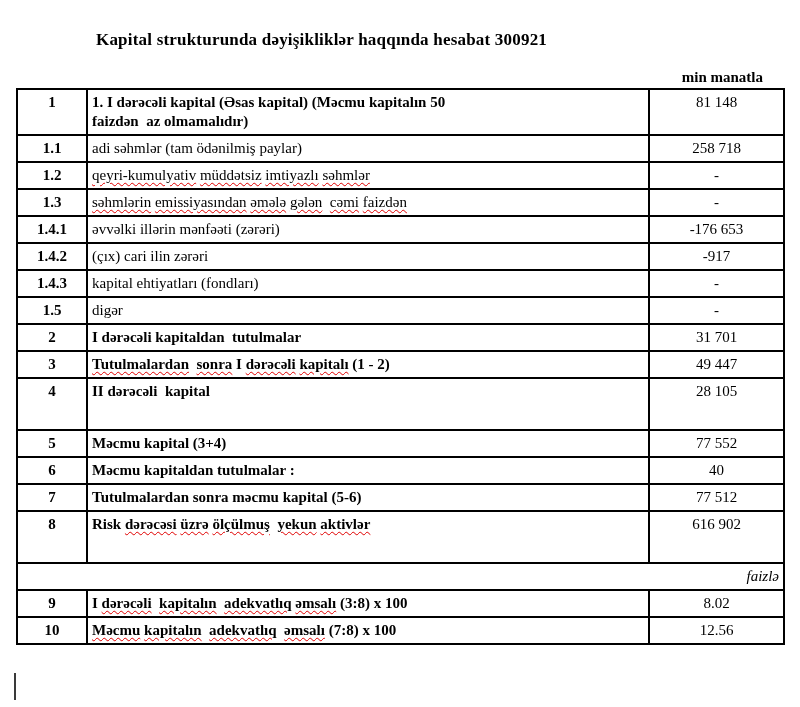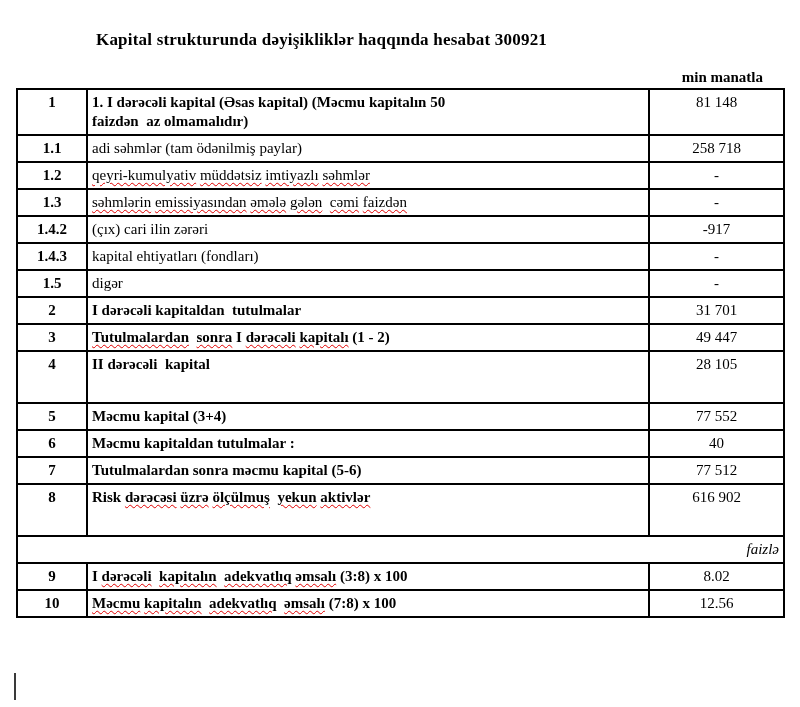--- a/index.html
+++ b/index.html
@@ -64,20 +64,25 @@
           <td class="num">1.2</td>
           <td class="label"><span class="sq">qeyri-kumulyativ</span><span> </span><span class="sq">müddətsiz</span><span> </span><span class="sq">imtiyazlı</span><span> </span><span class="sq">səhmlər</span></td>
           <td class="value">-</td>
         </tr>
         <tr>
           <td class="num">1.3</td>
           <td class="label"><span class="sq">səhmlərin</span><span> </span><span class="sq">emissiyasından</span><span> </span><span class="sq">əmələ</span><span> </span><span class="sq">gələn</span><span>  </span><span class="sq">cəmi</span><span> </span><span class="sq">faizdən</span></td>
           <td class="value">-</td>
         </tr>
         <tr>
+          <td class="num">1.4.1</td>
+          <td class="label"><span>əvvəlki illərin mənfəəti (zərəri)</span></td>
+          <td class="value">-176 653</td>
+        </tr>
+        <tr>
           <td class="num">1.4.2</td>
           <td class="label"><span>(çıx) cari ilin zərəri</span></td>
           <td class="value">-917</td>
         </tr>
         <tr>
           <td class="num">1.4.3</td>
           <td class="label"><span>kapital ehtiyatları (fondları)</span></td>
           <td class="value">-</td>
         </tr>
         <tr>

